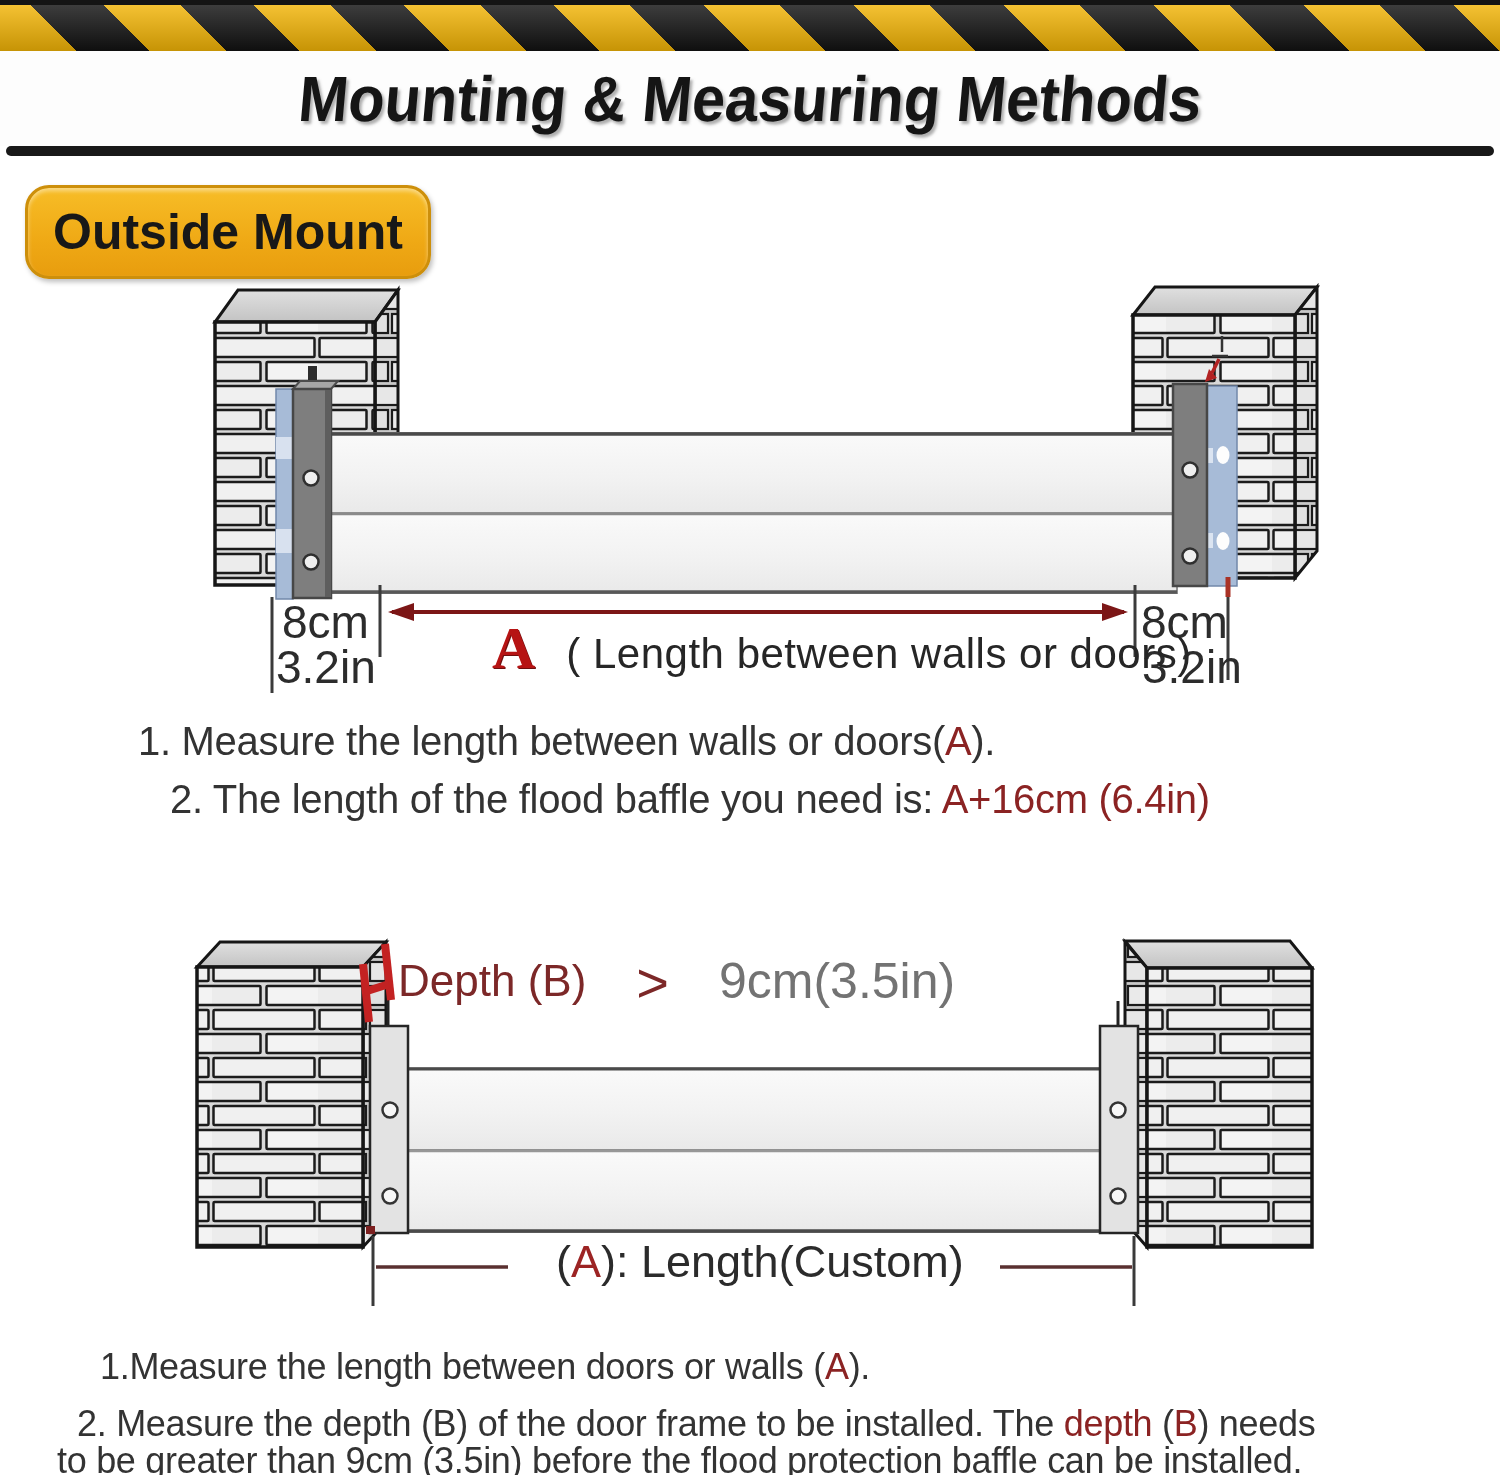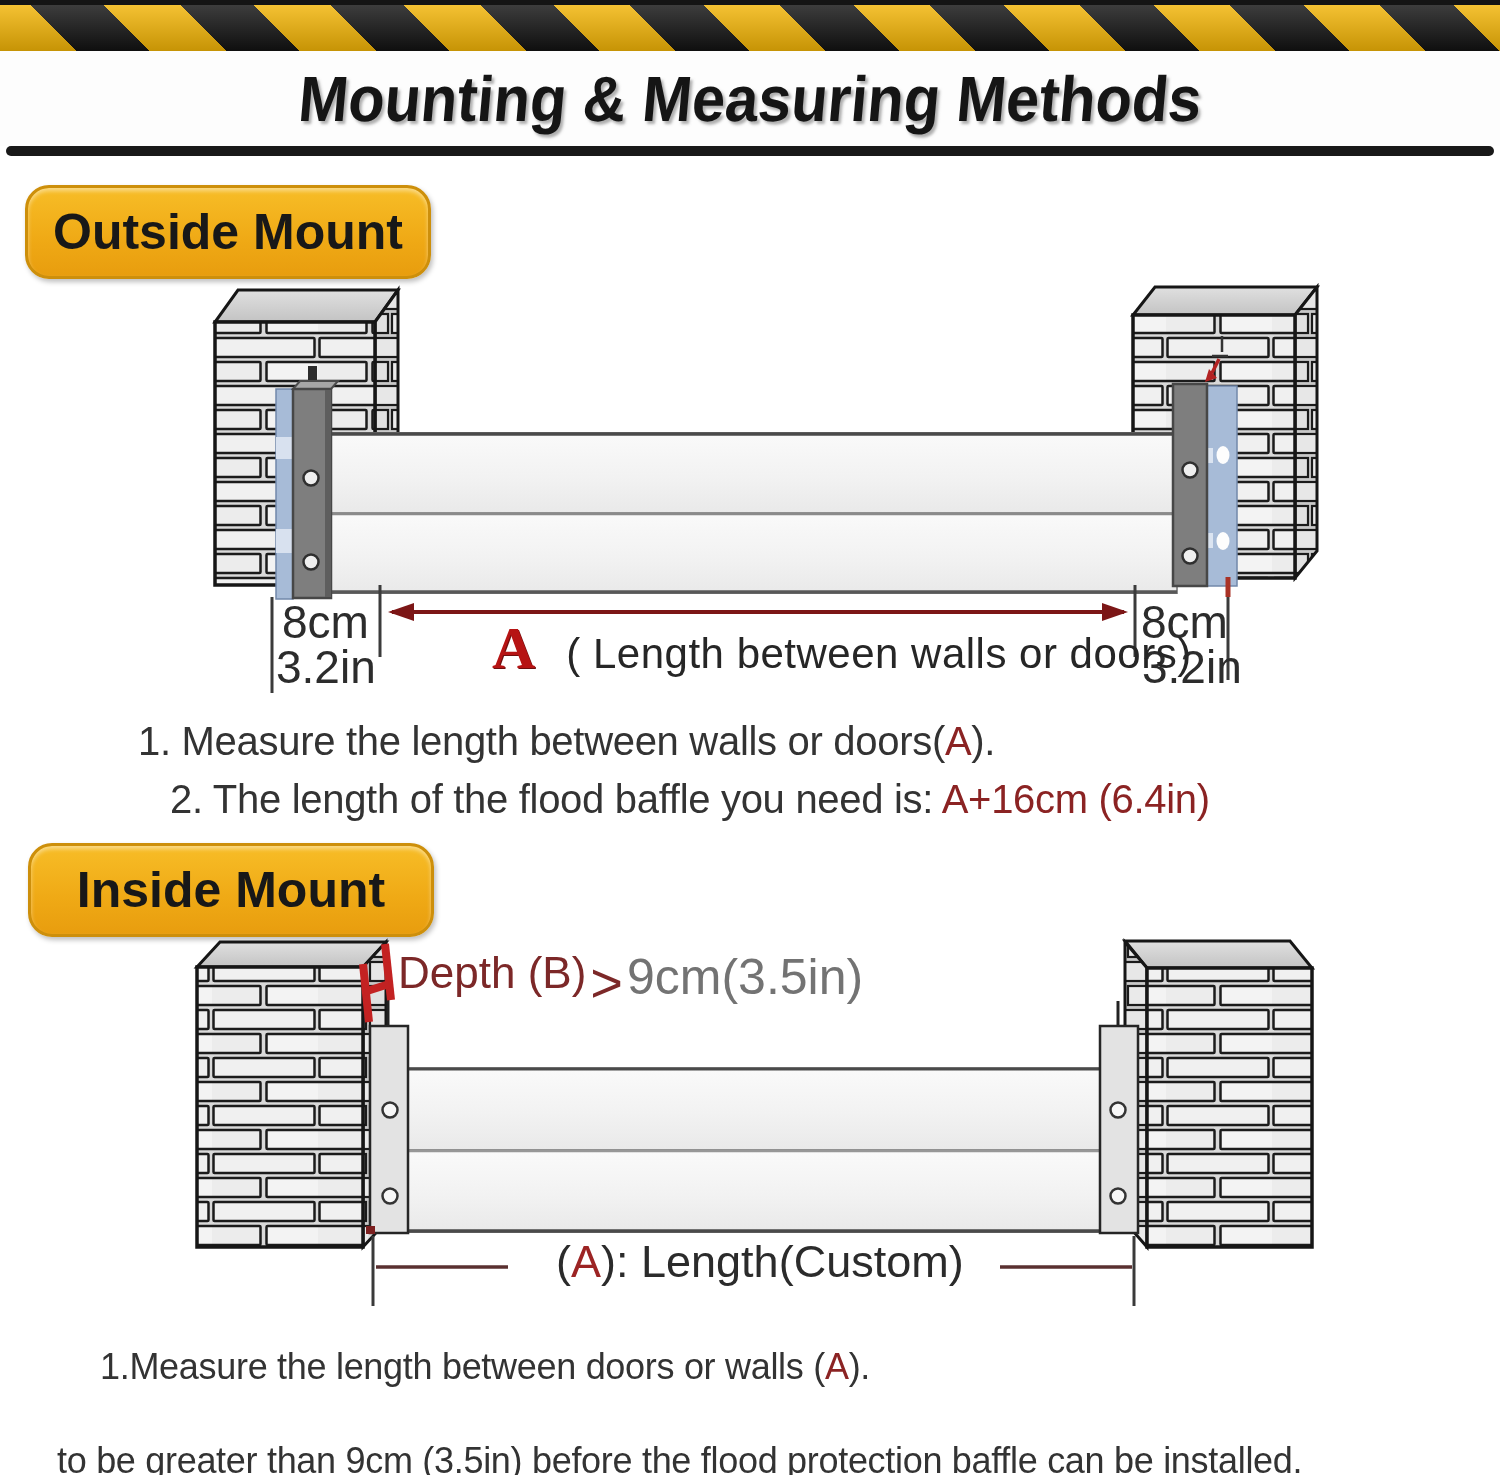--- a/index.html
+++ b/index.html
@@ -30,21 +30,21 @@
   .svg-outside{top:270px;height:430px;}
   .svg-inside{top:930px;height:390px;}
 
   
   .dim{position:absolute;font-size:46px;color:#2c2c2c;white-space:nowrap;}
   .span-label{position:absolute;left:492px;top:614px;display:flex;align-items:baseline;white-space:nowrap;}
   .red-letter{font-family:"Liberation Serif", serif;font-weight:bold;font-size:60px;color:#b61414;
         text-shadow:1px 1px 0 #6e0e0e;}
   .span-text{font-size:42px;color:#262626;letter-spacing:.5px;margin-left:31px;}
 
-  .depth-note{position:absolute;left:398px;top:948px;display:flex;align-items:flex-start;white-space:nowrap;}
+  .depth-note{position:absolute;left:398px;top:948px;display:flex;align-items:center;white-space:nowrap;gap:46px;}
   .depth-pre{font-size:44px;color:#7c2828;}
   .depth-gt{font-size:56px;color:#7c2828;position:relative;top:2px;padding:0 4px;}
   .depth-val{font-size:50px;color:#737373;font-weight:500;}
 
   .length-label{position:absolute;left:556px;top:1236px;font-size:45px;color:#2b2b2b;white-space:nowrap;}
   .length-label .a{color:#9c2424;}
 
   .step{position:absolute;font-size:40px;color:#333333;white-space:nowrap;letter-spacing:-.3px;}
   .step .red{color:#8b2323;}
   .step-o1{left:138px;top:719px;}
@@ -60,23 +60,20 @@
 <div class="page">
 
   <div class="tape"></div>
   <div class="title-band">
     <div class="main-title">Mounting &amp; Measuring Methods</div>
   </div>
   <div class="header-bar"></div>
 
   <div class="mount-pill pill-outside">
     <span>Outside Mount</span>
-  </div>
-  <div class="mount-pill pill-inside">
-    <span>Inside Mount</span>
   </div>
 
   <svg class="diagram svg-outside" viewBox="0 270 1500 430">
     <defs>
       <pattern id="brick" width="106" height="48" patternUnits="userSpaceOnUse">
         <rect width="106" height="48" fill="#d9d9d9"></rect>
         <rect x="1.5" y="2" width="101" height="19" rx="1" fill="#f0f0f0" stroke="#1b1b1b" stroke-width="2.5"></rect>
         <rect x="-52.5" y="26" width="101" height="19" rx="1" fill="#ececec" stroke="#1b1b1b" stroke-width="2.5"></rect>
         <rect x="54.5" y="26" width="101" height="19" rx="1" fill="#f3f3f3" stroke="#1b1b1b" stroke-width="2.5"></rect>
       </pattern>
@@ -228,15 +225,16 @@
     <span class="depth-pre">Depth (B) </span>
       <span class="depth-gt">&gt;</span>
       <span class="depth-val">9cm(3.5in)</span>
   </div>
 
   <div class="length-label">
     <span>(</span><span class="a">A</span><span>): Length(Custom)</span>
   </div>
 
   <div class="step step-i step-i1"><span>1.Measure the length between doors or walls (</span><span class="red">A</span><span>).</span></div>
+  <div class="step step-i step-i2a"><span>2. Measure the depth (B) of the door frame to be installed. The </span><span class="red">depth</span><span> (</span><span class="red">B</span><span>) needs</span></div>
   <div class="step step-i step-i2b"><span>to be greater than 9cm (3.5in) before the flood protection baffle can be installed.</span></div>
 
 </div>
 
 </body></html>

